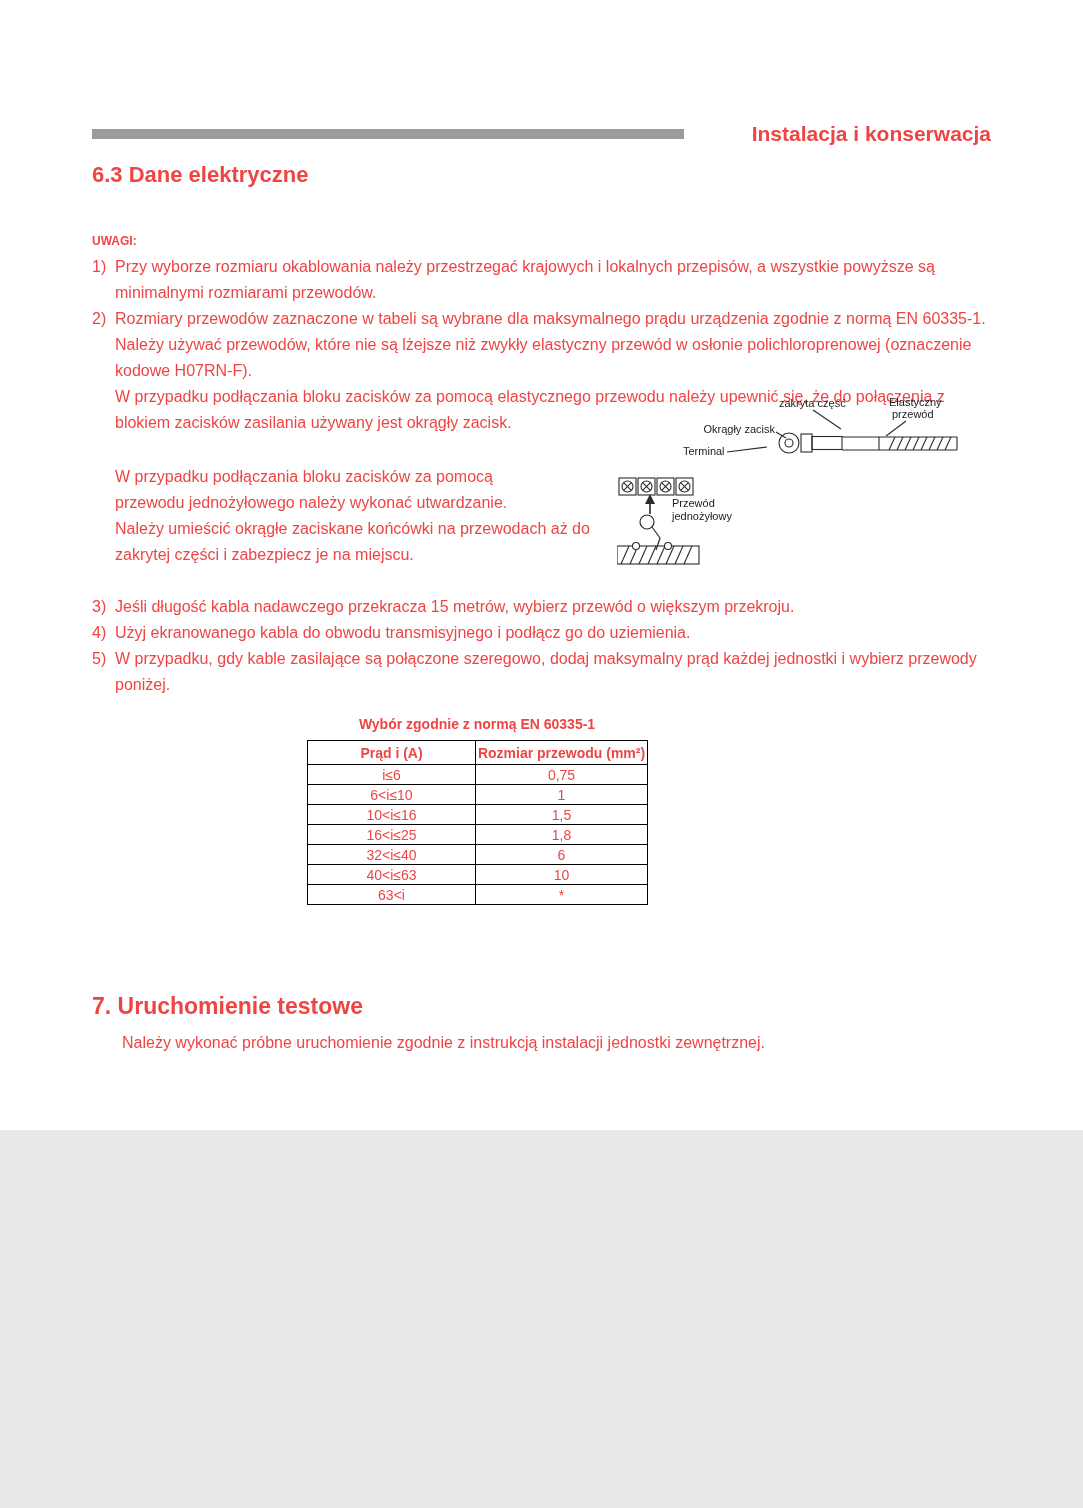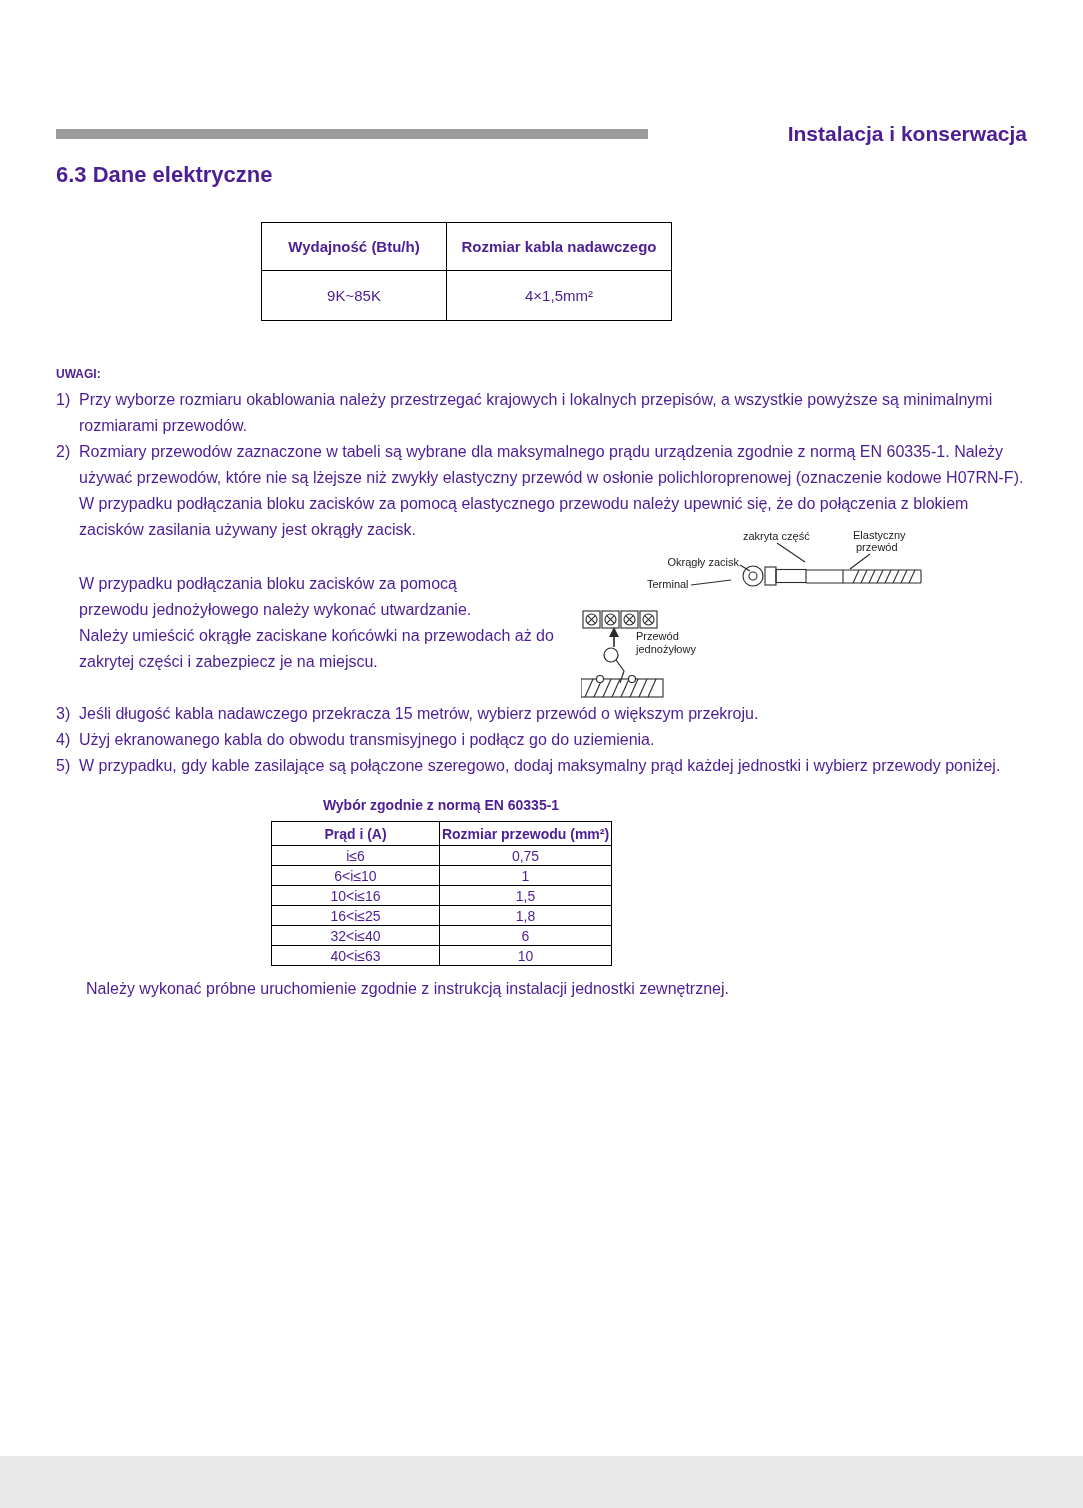--- a/index.html
+++ b/index.html
@@ -1,20 +1,20 @@
 <!DOCTYPE html>
 <html><head>
 <meta charset="utf-8">
 <style>
   * { margin:0; padding:0; box-sizing:border-box; }
   html,body { background:#e8e8e8; }
   .page {
-    width:1083px; height:1456px; margin:0 auto; background:#ffffff;
-    font-family:"Liberation Sans","DejaVu Sans",sans-serif; color:#4c1d95;
-    padding:0 56px; position:relative; overflow:hidden;
+    width:1083px; height:1130px; margin:0 auto; background:#ffffff;
+    font-family:"Liberation Sans","DejaVu Sans",sans-serif; color:#ef4444;
+    padding:0 92px; position:relative; overflow:hidden;
   }
   .header-row { margin-top:122px; display:flex; align-items:center; }
   .header-bar { width:592px; height:10px; background:#9c9c9c; margin-right:14px; flex:none; }
   .header-title { flex:1; text-align:right; font-size:21px; font-weight:bold; white-space:nowrap; }
   .sec-title { margin-top:16px; font-size:22px; font-weight:bold; }
 
   table { border-collapse:collapse; }
   th, td { border:1px solid #000; text-align:center; vertical-align:middle; }
 
   .cap-table { margin:34px 0 0 205px; }
@@ -54,32 +54,20 @@
 
 <div class="page">
 
   <div class="header-row">
     <div class="header-bar"></div>
     <div class="header-title">Instalacja i konserwacja</div>
   </div>
 
   <h2 class="sec-title">6.3 Dane elektryczne</h2>
 
-  <table class="cap-table">
-    <tbody>
-      <tr>
-        <th>Wydajność (Btu/h)</th>
-        <th>Rozmiar kabla nadawczego</th>
-      </tr>
-      <tr>
-        <td>9K~85K</td>
-        <td>4×1,5mm²</td>
-      </tr>
-    </tbody>
-  </table>
 
   <div class="uwagi-title">UWAGI:</div>
 
   <div class="note">
     <span class="num">1)</span>
     <span>Przy wyborze rozmiaru okablowania należy przestrzegać krajowych i lokalnych przepisów, a wszystkie powyższe są minimalnymi rozmiarami przewodów.</span>
   </div>
 
   <div class="note note2">
     <span class="num">2)</span>
@@ -205,20 +193,25 @@
         <td>1,8</td>
       </tr>
       <tr>
         <td>32&lt;i≤40</td>
         <td>6</td>
       </tr>
       <tr>
         <td>40&lt;i≤63</td>
         <td>10</td>
       </tr>
+      <tr>
+        <td>63&lt;i</td>
+        <td>*</td>
+      </tr>
     </tbody>
   </table>
 
 
+  <h1 class="sec7-title">7. Uruchomienie testowe</h1>
   <p class="sec7-body">Należy wykonać próbne uruchomienie zgodnie z instrukcją instalacji jednostki zewnętrznej.</p>
 
 
 </div>
 
 </body></html>

